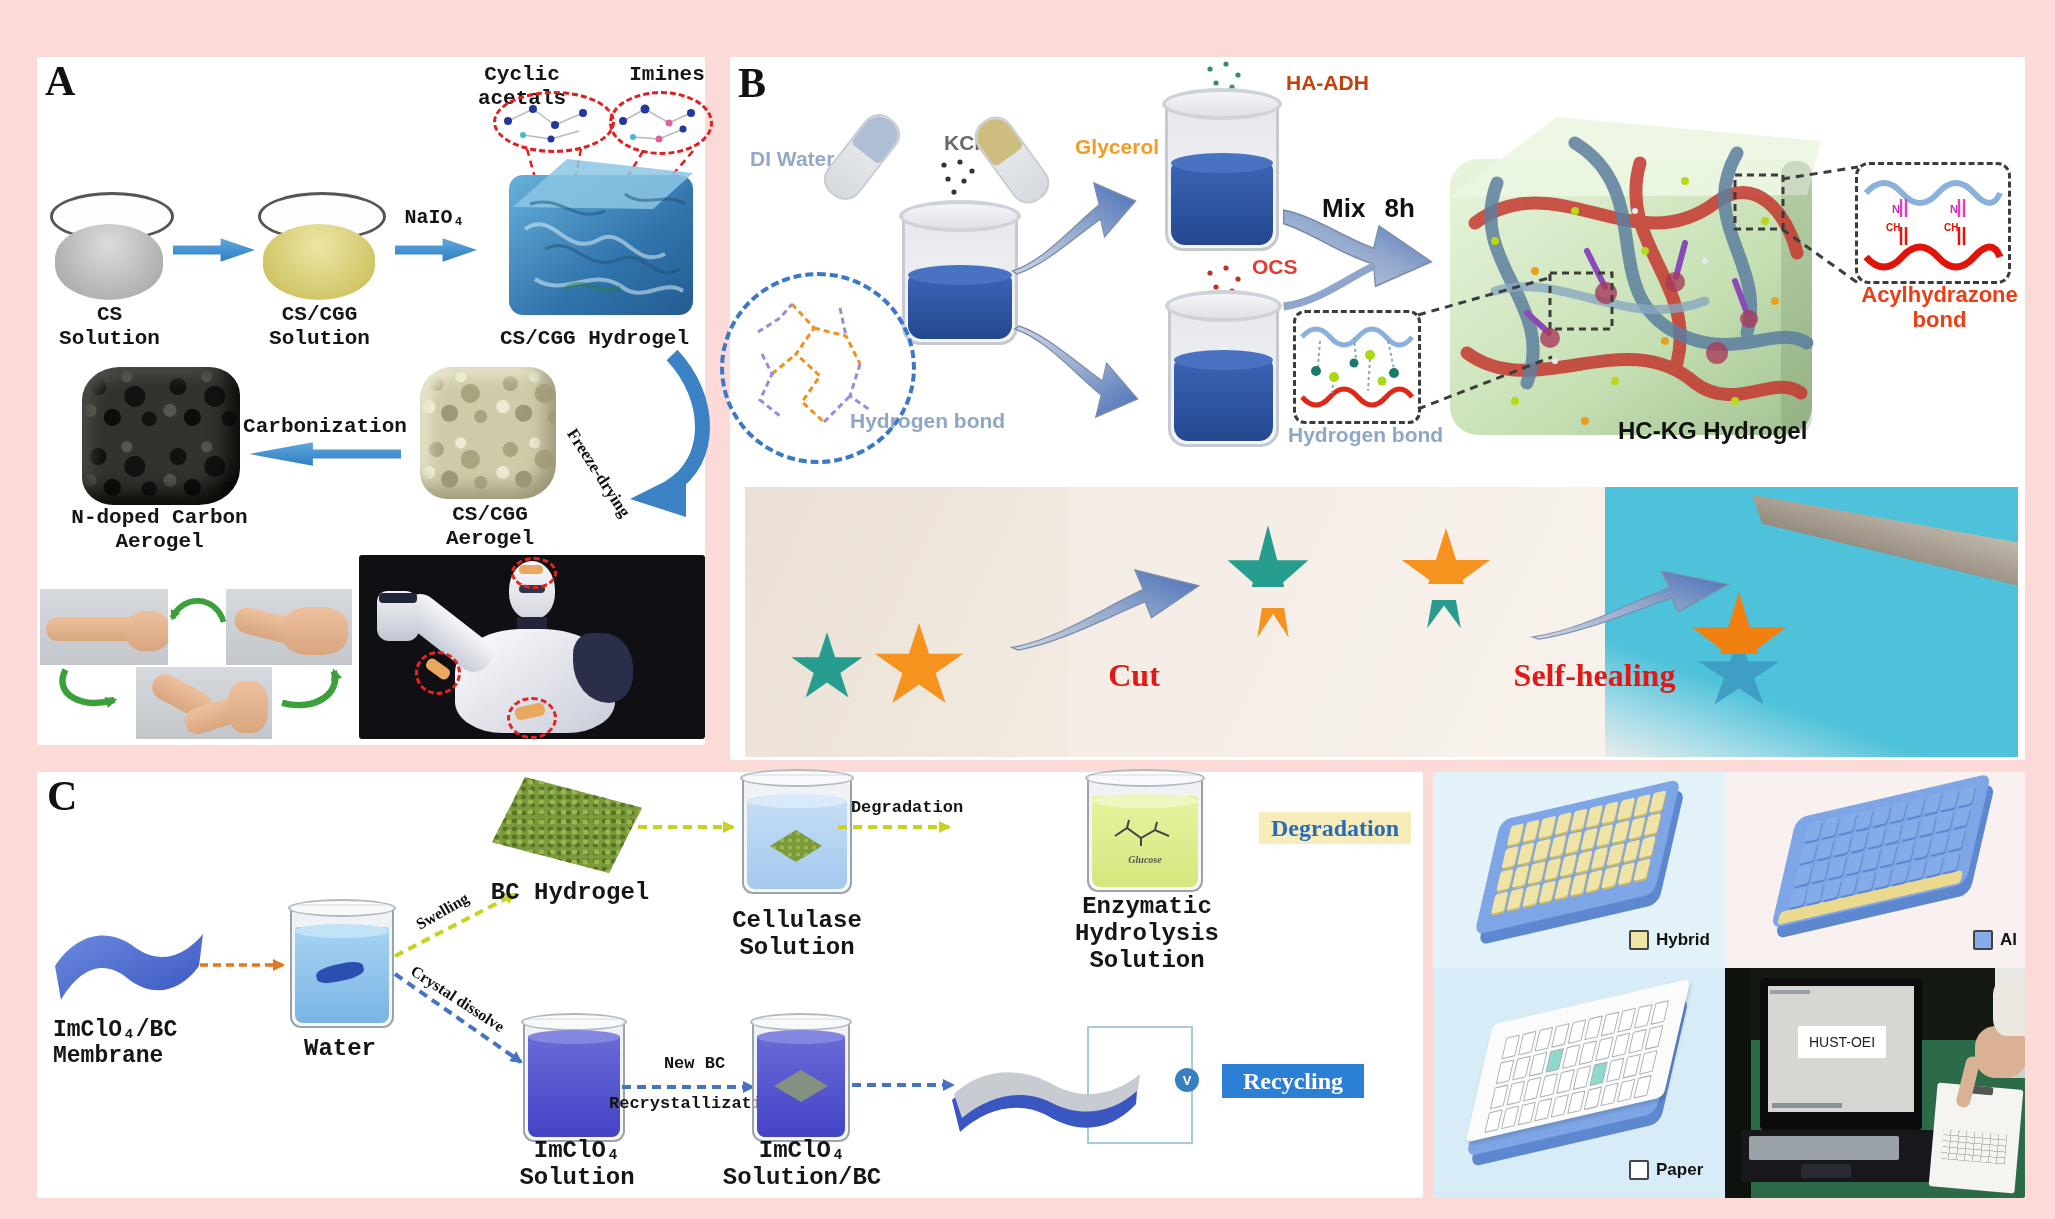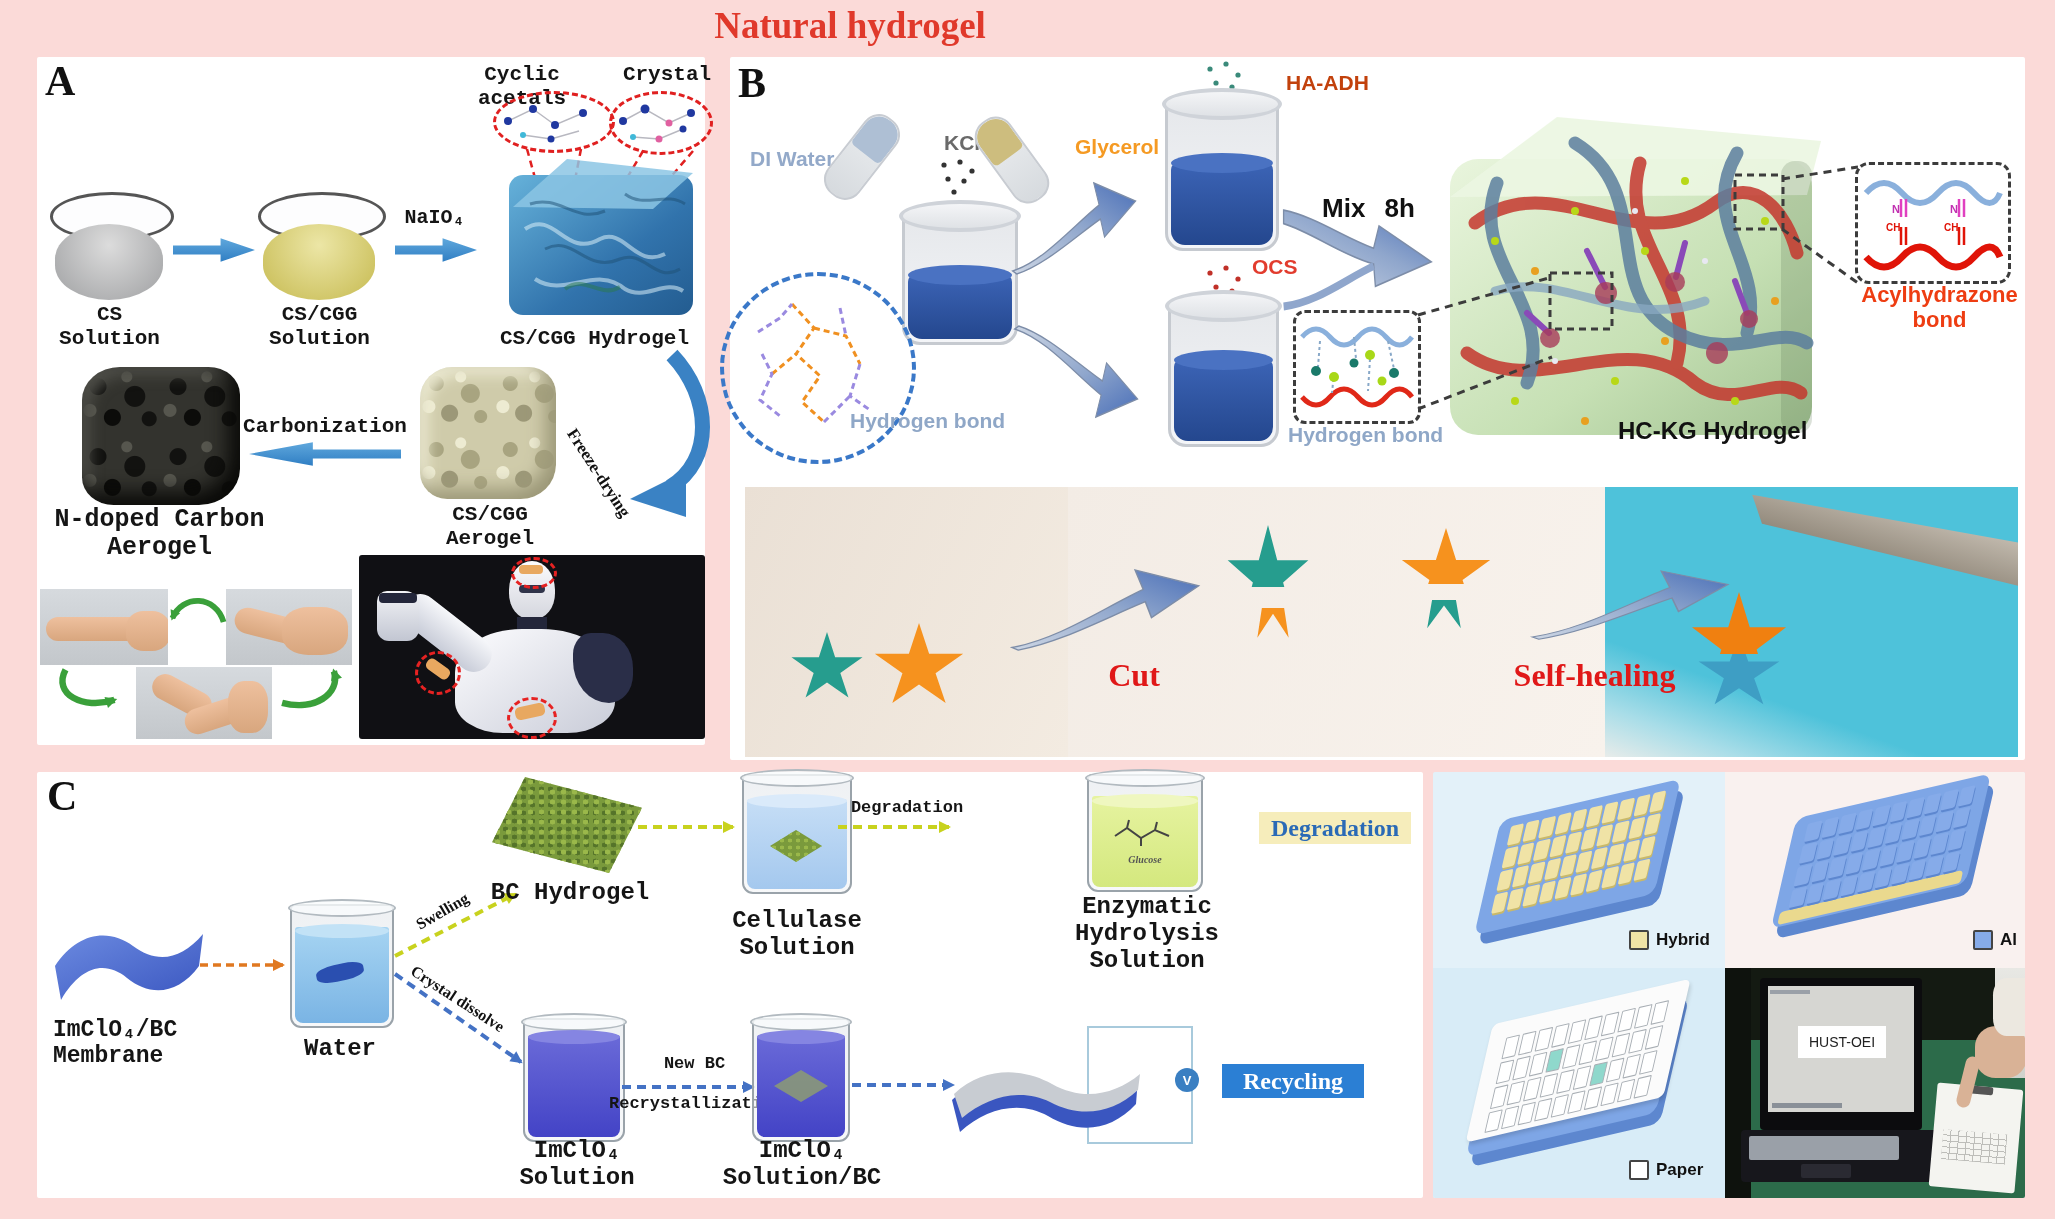--- a/index.html
+++ b/index.html
@@ -104,27 +104,26 @@
         </marker>
       <marker id="mbl" markerUnits="userSpaceOnUse" markerWidth="16" markerHeight="14" refX="12" refY="7" orient="auto">
           <path d="M2,1 L14,7 L2,13 z" fill="#4472c4"></path>
         </marker>
       <marker id="mgr" markerUnits="userSpaceOnUse" markerWidth="20" markerHeight="18" refX="14" refY="9" orient="auto">
           <path d="M2,1 L18,9 L2,17 z" fill="#3aa03a"></path>
         </marker>
     </defs>
   </svg>
 
-  <div class="abs" style="left:550px;top:4px;width:600px;text-align:center;font:700 37px 'Liberation Serif','DejaVu Serif',serif;color:#e0392b">Natural hydrogel</div>
 
   <div class="panel" style="left:37px;top:57px;width:668px;height:688px">
     <div class="plabel" style="left:8px;top:0">A</div>
 
     <div class="lb" style="left:405px;top:6px;width:160px;font-size:21px">Cyclic acetals</div>
-    <div class="lb" style="left:585px;top:6px;width:90px;font-size:21px">Crystal</div>
+    <div class="lb" style="left:585px;top:6px;width:90px;font-size:21px">Imines</div>
 
     <div class="rell" style="left:456px;top:34px;width:116px;height:56px"></div>
     <div class="rell" style="left:572px;top:34px;width:98px;height:58px"></div>
     <svg class="abs" style="left:456px;top:34px;width:214px;height:60px" viewBox="0 0 214 60">
       <g stroke="#b8b8c0" stroke-width="1.5">
         <path d="M15,30 L40,18 L62,34 L90,22 M30,44 L58,48 L86,40" fill="none"></path>
         <path d="M130,30 L152,18 L176,32 L198,22 M140,46 L166,48 L190,38" fill="none"></path>
       </g>
       <g fill="#2038a0">
         <circle cx="15" cy="30" r="4"></circle>
@@ -217,21 +216,21 @@
 
     <div class="pore" style="left:45px;top:310px;width:158px;height:138px;
          background-color:#33332e;background-image:
          radial-gradient(circle at 20% 28%,#121210 8px,transparent 9px),
          radial-gradient(circle at 66% 42%,#121210 10px,transparent 11px),
          radial-gradient(circle at 38% 72%,#0c0c0a 8px,transparent 9px),
          radial-gradient(circle at 84% 74%,#121210 7px,transparent 8px),
          radial-gradient(circle at 10% 62%,#56564e 6px,transparent 7px),
          radial-gradient(circle at 56% 14%,#56564e 5px,transparent 6px);
          background-size:80px 70px;box-shadow:inset -12px -12px 20px #0a0a08,inset 8px 8px 14px #50504a"></div>
-    <div class="lb" style="left:10px;top:449px;width:225px;font-size:25px">N-doped Carbon
+    <div class="lb" style="left:10px;top:449px;width:225px;font-size:21px">N-doped Carbon
 Aerogel</div>
 
     <div class="abs" style="left:3px;top:528px;width:312px;height:154px">
       <div class="fph" style="left:0;top:4px;width:128px;height:76px">
         <div class="skin" style="left:6px;top:28px;width:112px;height:24px"></div>
         <div class="skin" style="left:86px;top:22px;width:44px;height:40px;border-radius:40%"></div>
       </div>
       <div class="fph" style="left:186px;top:4px;width:126px;height:76px">
         <div class="skin" style="left:8px;top:24px;width:70px;height:26px;transform:rotate(14deg)"></div>
         <div class="skin" style="left:56px;top:18px;width:66px;height:48px;border-radius:40%"></div>

